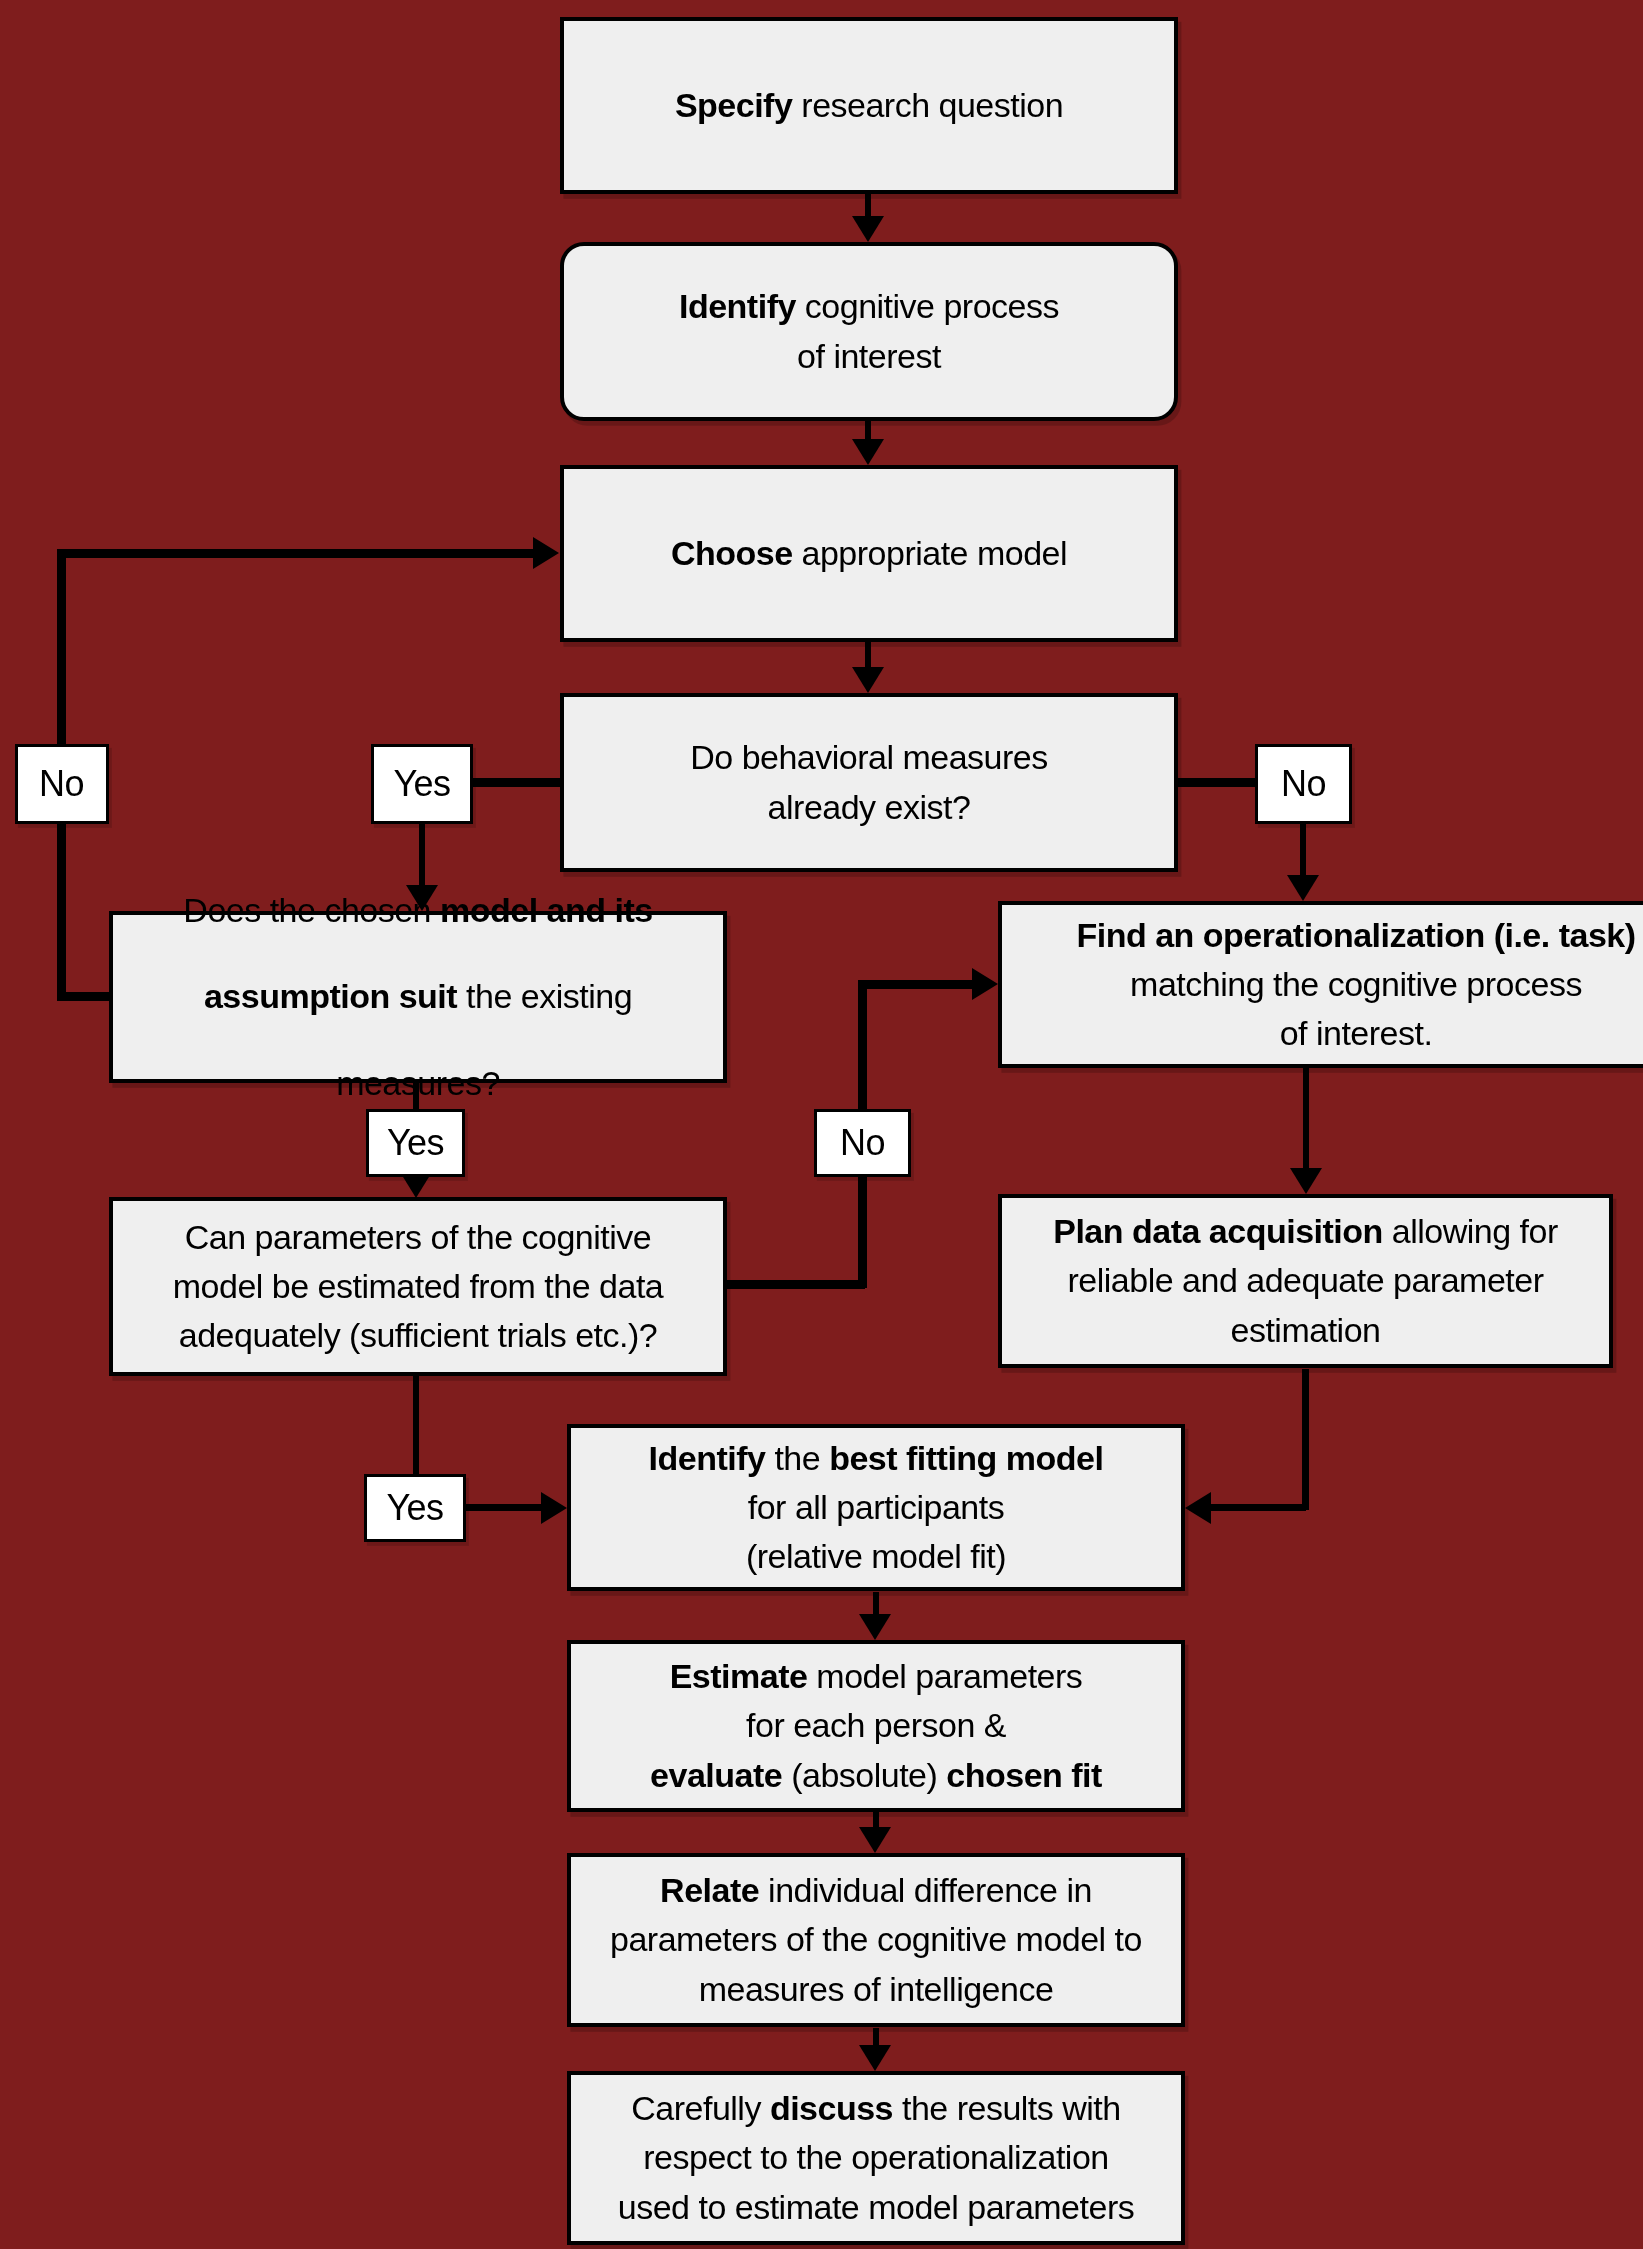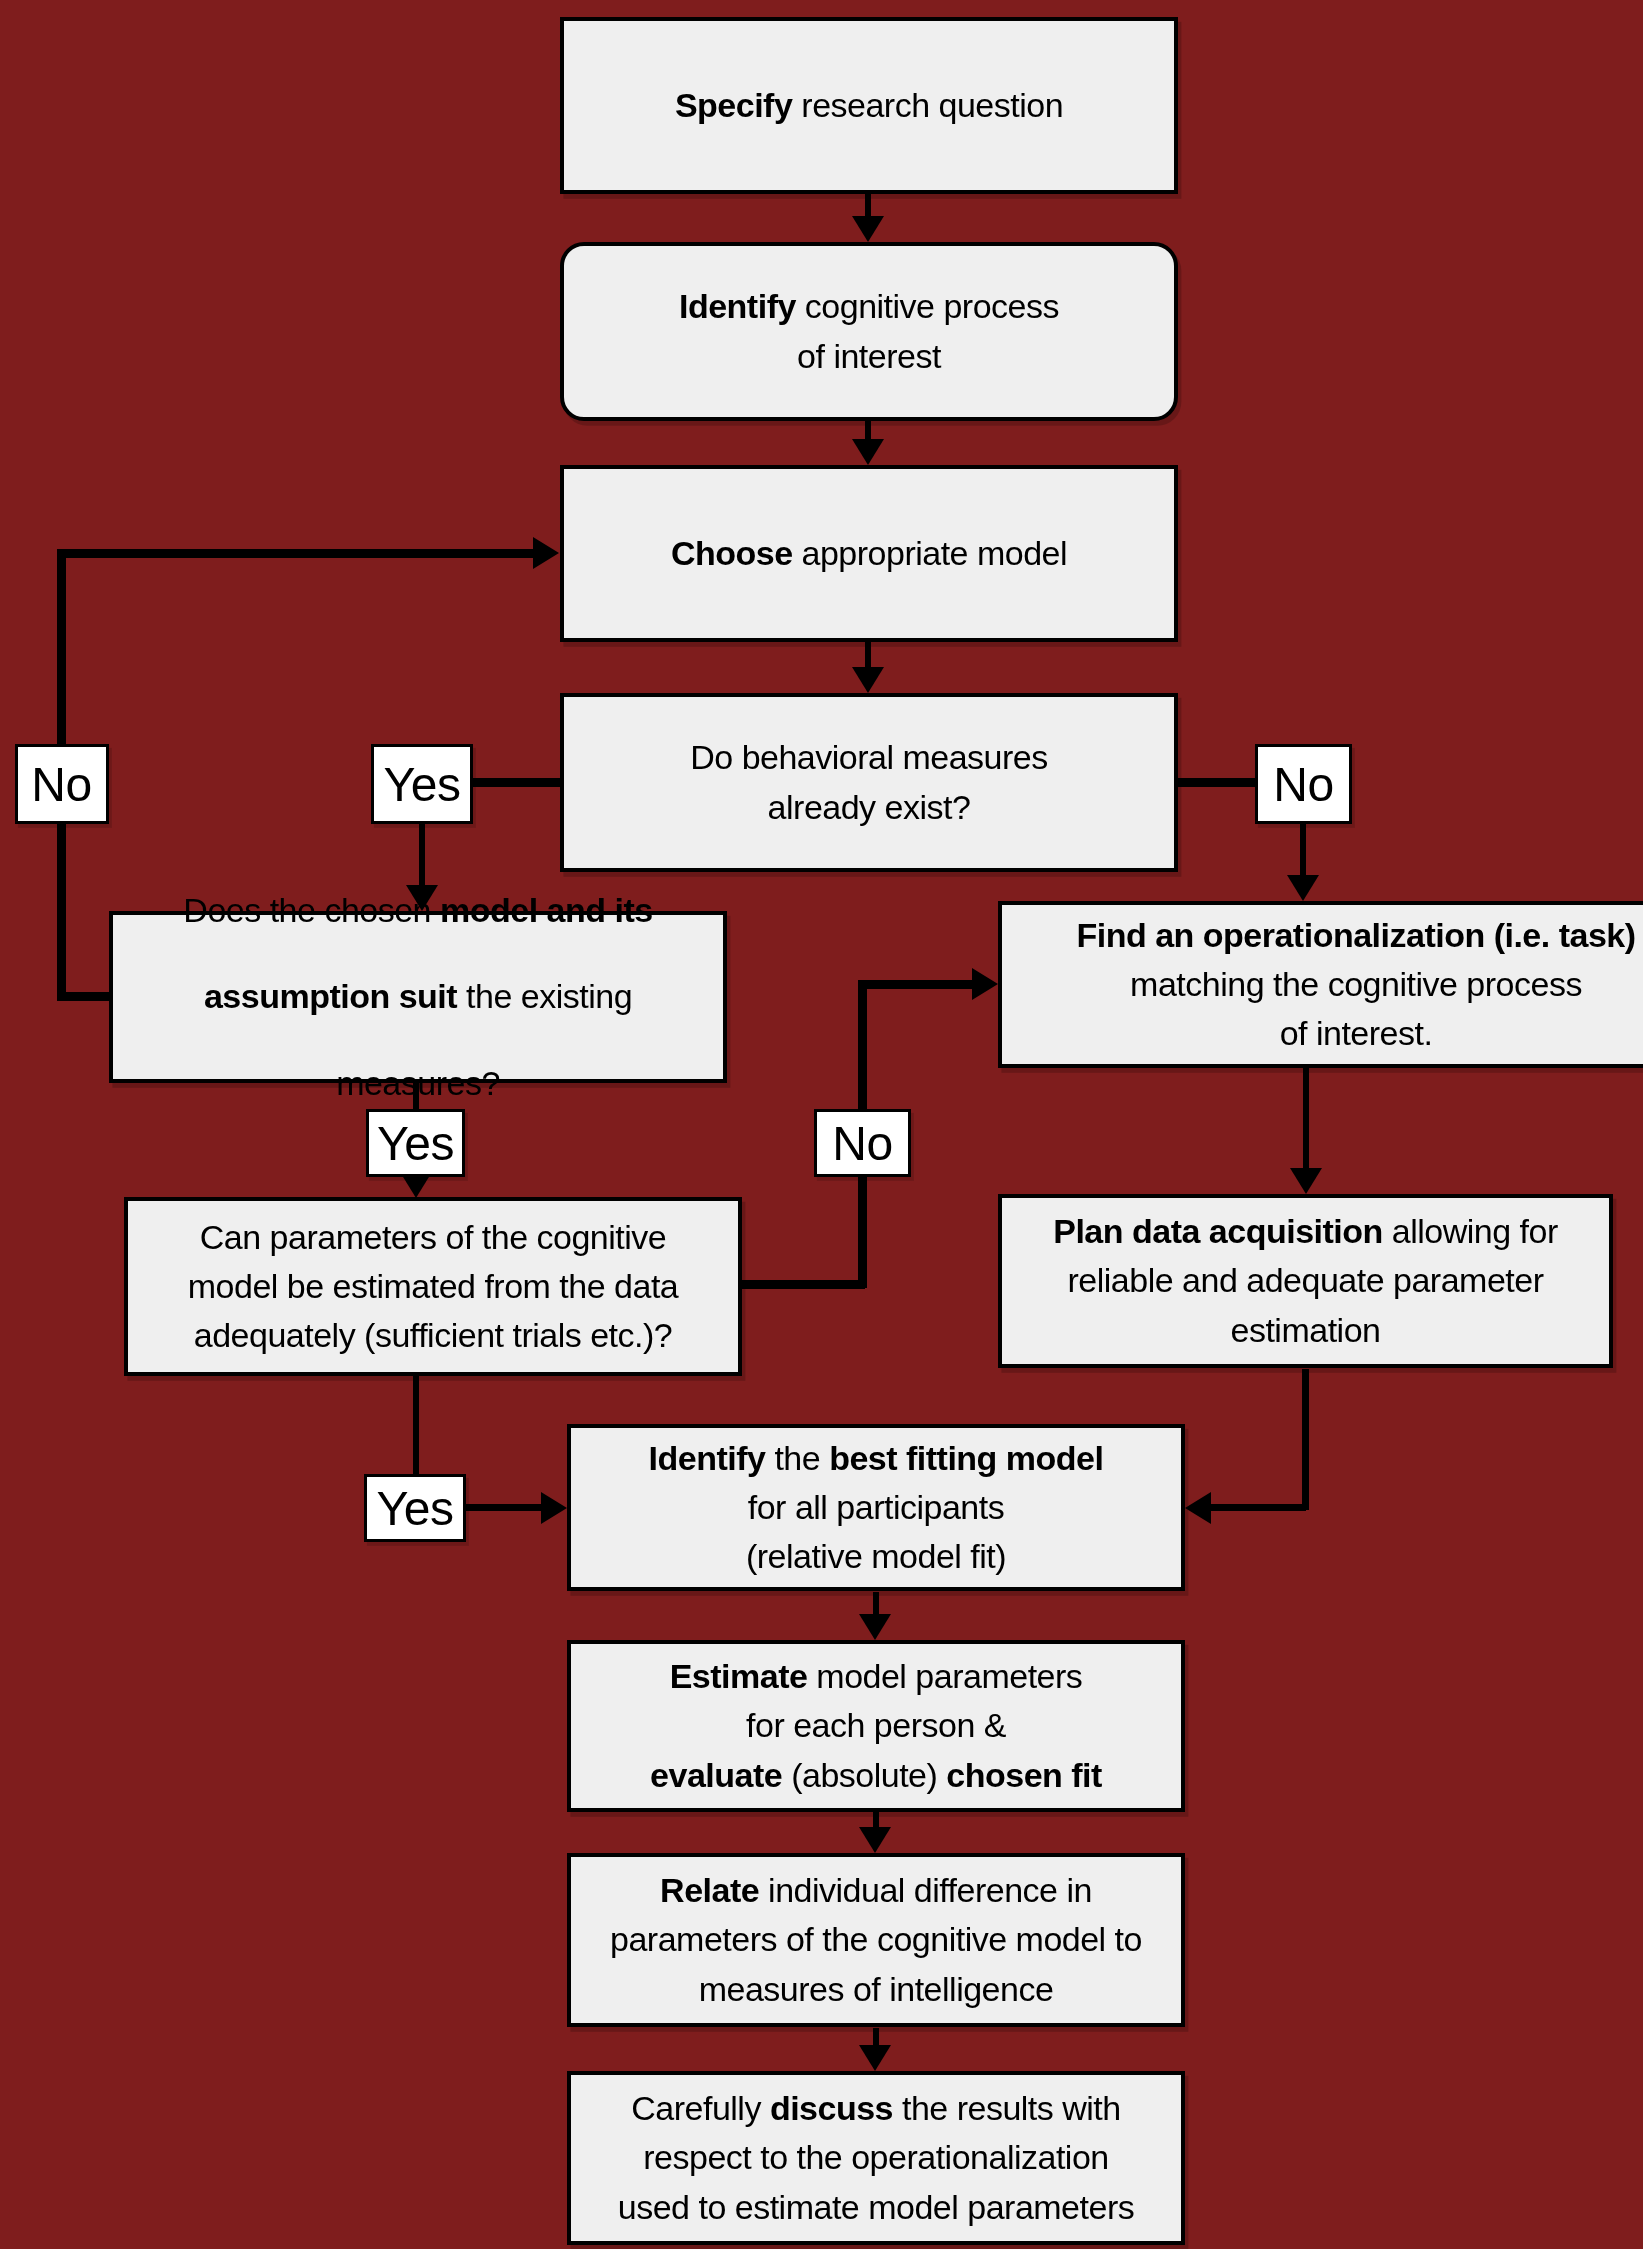--- a/index.html
+++ b/index.html
@@ -11,37 +11,37 @@
         box-shadow:3.4px 4.8px 0 rgba(0,0,0,0.18);
         display:flex;flex-direction:column;align-items:center;justify-content:center;
         text-align:center;font-size:34px;line-height:1.45;letter-spacing:-0.5px;color:#000;}
   .node .tl{white-space:nowrap;}
   .b{font-weight:bold;}
 
   
   .lbl{position:absolute;box-sizing:border-box;background:#ffffff;border:3.9px solid #000;
        box-shadow:2.9px 3.9px 0 rgba(0,0,0,0.14);
        display:flex;align-items:center;justify-content:center;
-       font-size:48px;letter-spacing:-0.5px;color:#000;}
+       font-size:36px;letter-spacing:-0.5px;color:#000;}
 
   
   .h,.v{position:absolute;background:#000;}
   .arr{position:absolute;width:0;height:0;}
   .arr.d{border-left:16px solid transparent;border-right:16px solid transparent;border-top:26px solid #000;}
   .arr.r{border-top:16px solid transparent;border-bottom:16px solid transparent;border-left:26px solid #000;}
   .arr.l{border-top:16px solid transparent;border-bottom:16px solid transparent;border-right:26px solid #000;}
 
   
   #n-specify {left:560px;top:17.4px;  width:618px;height:177px;}
   #n-identify{left:560px;top:242px; width:618px;height:179px;border-radius:24px;}
   #n-choose  {left:560px;top:465px; width:618px;height:177px;}
   #n-decision{left:560px;top:693px;width:618px;height:179px;}
   #n-does    {left:109px; top:911px;width:618px;height:172px;gap:37px;}
   #n-find    {left:998px;top:901px;width:716px;height:167px;}
-  #n-can     {left:124px; top:1197px;width:618px;height:179px;}
+  #n-can     {left:109px; top:1197px;width:618px;height:179px;}
   #n-plan    {left:998px;top:1194px;width:615px;height:174px;}
   #n-best    {left:567px;top:1424px;width:618px;height:167px;}
   #n-estimate{left:567px;top:1640px;width:618px;height:172px;}
   #n-relate  {left:567px;top:1853px;width:618px;height:174px;}
   #n-discuss {left:567px;top:2071px;width:618px;height:174px;}
 
   
   #l-no-left {left:14.5px;  top:744px;width:94px;height:80px;}
   #l-yes-top {left:371px; top:744px;width:102px;height:80px;}
   #l-no-top  {left:1255px;top:744px;width:97px;height:80px;}

